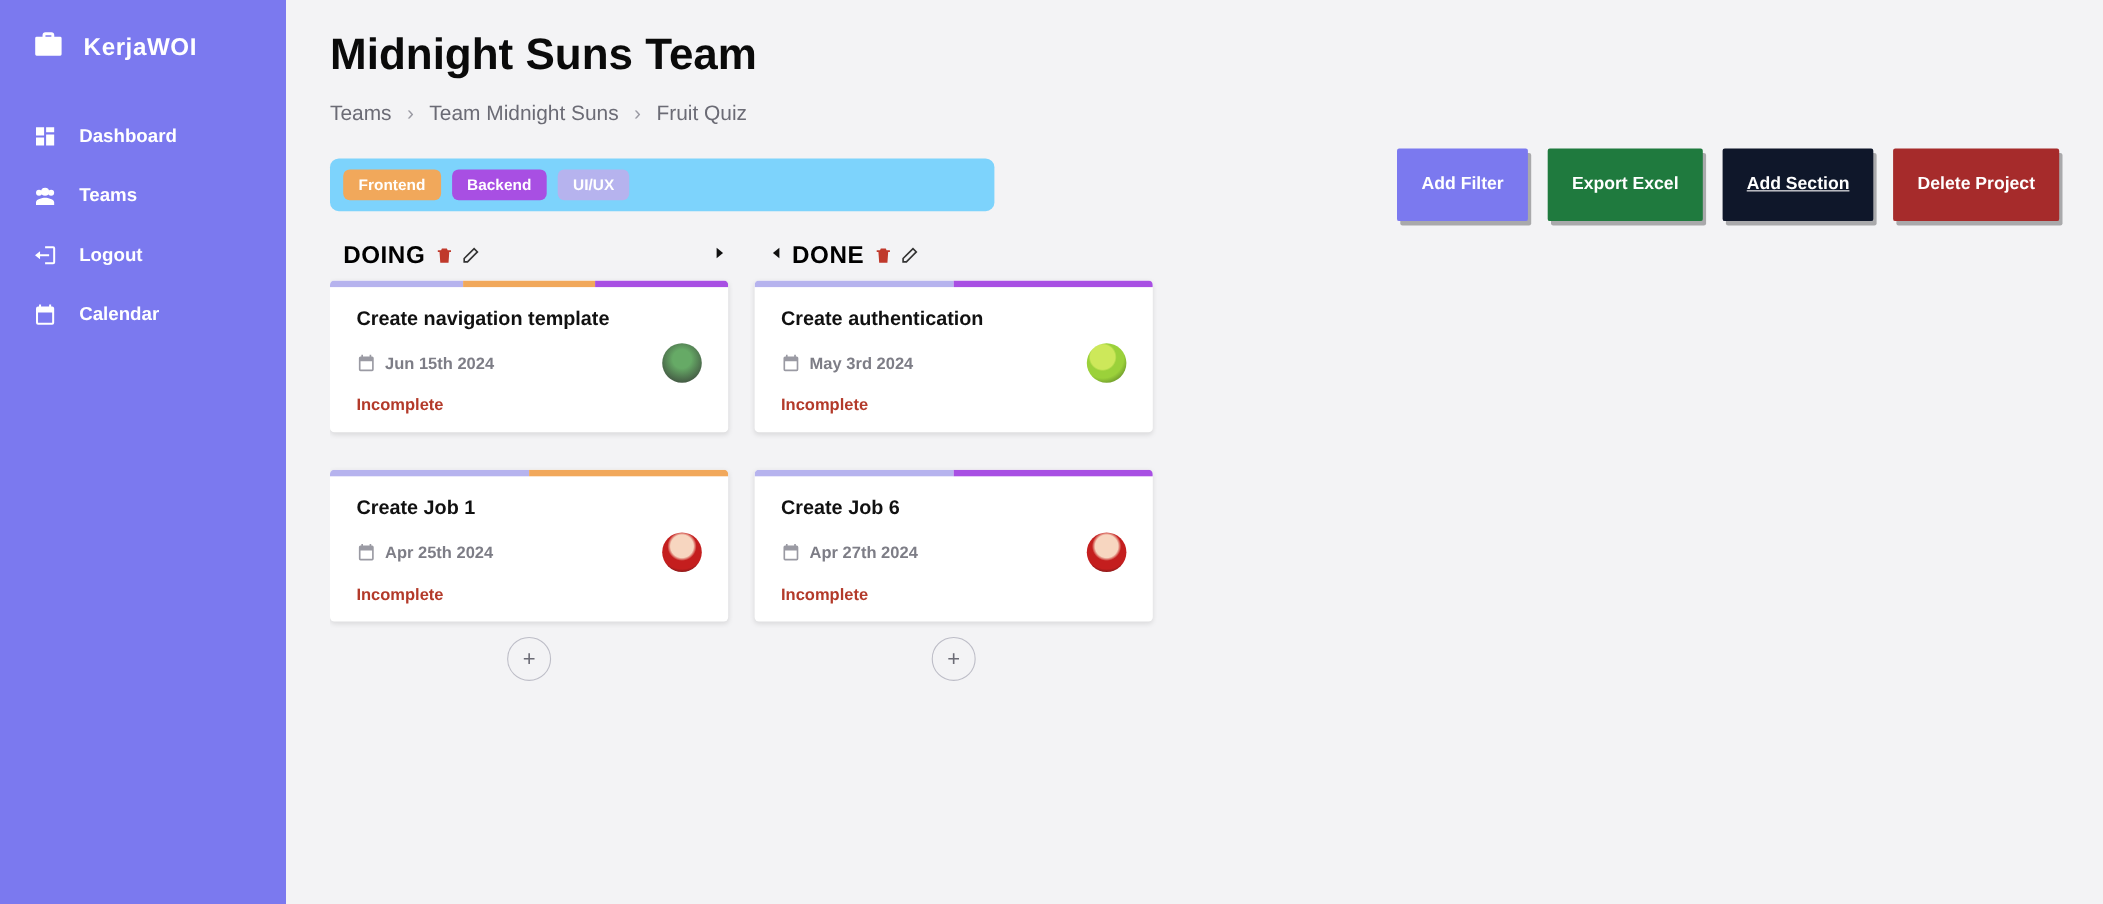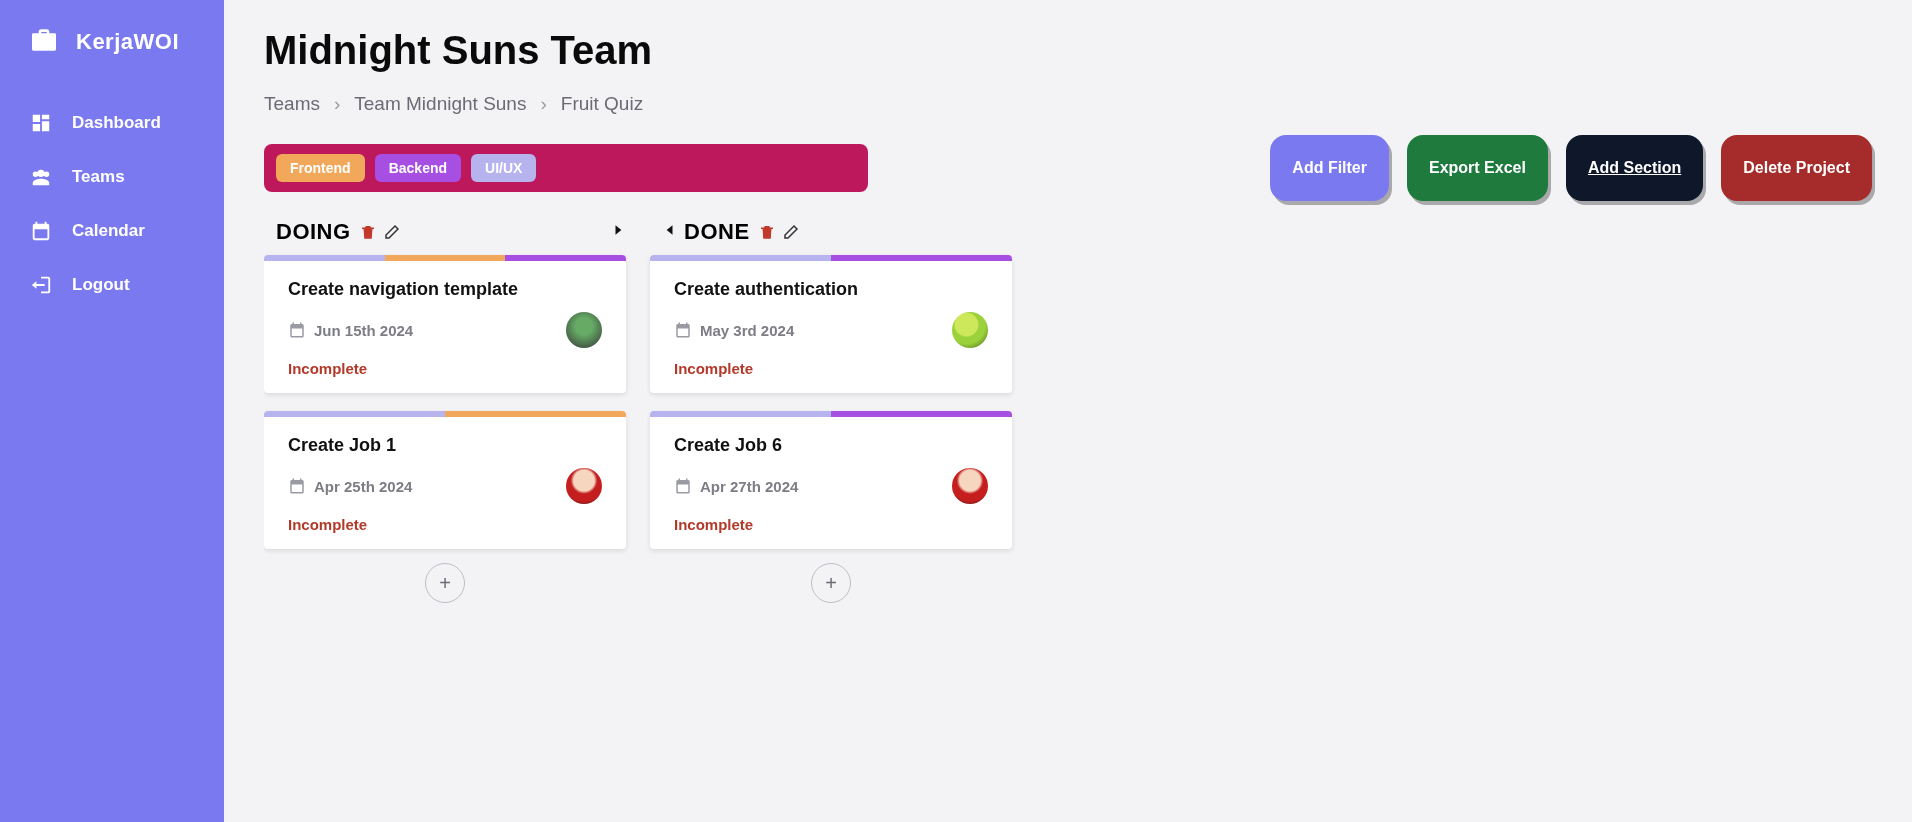--- a/index.html
+++ b/index.html
@@ -1,60 +1,60 @@
 <!DOCTYPE html>
 <html><head>
 <meta charset="utf-8">
 <style>
 * { margin:0; padding:0; box-sizing:border-box; font-family:'Segoe UI',Arial,sans-serif; }
 body { background:#f3f3f5; display:flex; height:822px; width:1912px; overflow:hidden; }
 
-.sidebar { width:224px; background:#7b79ef; color:#fff; display:flex; flex-direction:column; position:relative; }
+.sidebar { width:260px; background:#7b79ef; color:#fff; display:flex; flex-direction:column; position:relative; }
 .brand { display:flex; align-items:center; gap:16px; padding:24px 28px 20px 28px; }
 .brand-icon svg{ width:32px; height:32px; fill:#fff; }
 .brand-title{ font-size:22px; font-weight:800; letter-spacing:.5px; }
 .nav { display:flex; flex-direction:column; gap:0; padding:16px 0; }
 .nav-item{ display:flex; align-items:center; gap:20px; padding:16px 30px; cursor:pointer; font-size:17px; font-weight:600; }
 .nav-item svg{ width:22px; height:22px; fill:#fff; }
 .profile-bar{ position:absolute; bottom:0; left:0; right:0; background:#6f6ce6; padding:14px 16px; display:flex; align-items:center; gap:14px; }
 .profile-avatar{ width:44px; height:44px; border-radius:50%; background:radial-gradient(circle at 40% 35%, #cde85a 0 35%, #9bd13a 40% 60%, #3a5a1a 100%); }
 .profile-name{ font-weight:700; font-size:17px; }
 .profile-link{ font-size:13px; opacity:.9; }
 .hover-url{ position:absolute; left:0; bottom:0; background:rgba(240,240,240,.6); color:#444; font-size:12px; padding:2px 6px; }
 
 .main{ flex:1; padding:28px 40px 0 40px; display:flex; flex-direction:column; overflow:hidden; }
 .page-title{ font-size:40px; font-weight:900; color:#0a0a0a; margin-bottom:20px; }
 .breadcrumb{ display:flex; align-items:center; gap:14px; color:#6b6b75; font-size:19px; margin-bottom:20px; }
 .crumb{ cursor:pointer; }
 .chev{ color:#9a9aa3; }
 .toolbar{ display:flex; align-items:center; gap:18px; margin-bottom:18px; }
-.filters{ flex:0 0 604px; background:#be185d; border-radius:8px; padding:10px 12px; display:flex; gap:10px; }
+.filters{ flex:0 0 604px; background:#7dd3fc; border-radius:8px; padding:10px 12px; display:flex; gap:10px; }
 .chip{ padding:6px 14px; border-radius:6px; font-size:14px; font-weight:700; color:#fff; cursor:pointer; }
 .chip.orange{ background:#f1a85b; }
 .chip.purple{ background:#a84fe3; }
 .chip.lilac{ background:#b6b3ee; }
 .spacer{ flex:1; }
-.btn{ padding:24px 22px; border-radius:16px; font-size:16px; font-weight:700; color:#fff; cursor:pointer; box-shadow:3px 4px 0 rgba(0,0,0,.30); border:none; }
+.btn{ padding:24px 22px; border-radius:2px; font-size:16px; font-weight:700; color:#fff; cursor:pointer; box-shadow:3px 4px 0 rgba(0,0,0,.30); border:none; }
 .btn.blue{ background:#7b79ef; }
 .btn.green{ background:#1f7a3e; }
 .btn.violet{ background:#0f172a;text-decoration:underline; }
 .btn.red{ background:#a62b2b; }
 
 .board-scroll{ overflow-x:auto; padding-bottom:20px; }
 .board{ display:flex; gap:24px; }
 .column{ width:362px; flex:0 0 auto; }
 .col-head{ display:flex; align-items:center; justify-content:space-between; margin-bottom:10px;margin-left:12px; }
 .col-title-wrap{ display:flex; align-items:center; gap:8px; }
 .col-title{ font-size:22px; font-weight:900; letter-spacing:.5px; }
 .col-actions{ display:flex; gap:6px; }
 .ico-btn{ cursor:pointer; display:inline-flex; }
 .ico-btn svg{ width:18px; height:18px; }
 .nav-caret{ cursor:pointer; }
 .nav-caret svg{ width:14px; height:14px; fill:#111; }
-.cards{ display:flex; flex-direction:column; gap:18px; }
+.cards{ display:flex; flex-direction:column; gap:34px; }
 .card{ background:#fff; border-radius:4px; box-shadow:0 2px 5px rgba(0,0,0,.10); overflow:hidden; cursor:pointer; }
 .stripe{ height:6px; display:flex; }
 .stripe>span{ flex:1; }
 .s-lilac{ background:#b6b3ee; }
 .s-orange{ background:#f1a85b; }
 .s-purple{ background:#a84fe3; }
 .card-body{ padding:18px 24px 16px 24px; }
 .card-title{ font-size:18px; font-weight:800; color:#111; margin-bottom:12px; }
 .card-row{ display:flex; align-items:center; justify-content:space-between; margin-bottom:12px; }
 .card-date{ display:flex; align-items:flex-end; gap:8px; color:#7d7d86; font-size:15px; font-weight:600; }
@@ -90,29 +90,29 @@
       <span>Dashboard</span>
     </div>
     <div class="nav-item">
       <svg viewBox="0 0 24 24">
           <path d="M12 12a4 4 0 1 0-4-4 4 4 0 0 0 4 4zm6 0a3 3 0 1 0-3-3 3 3 0 0 0 3 3zM6 12a3 3 0 1 0-3-3 3 3 0 0 0 3 3zm6 2c-3 0-9 1.5-9 4.5V21h18v-2.5C21 15.5 15 14 12 14z"></path>
         </svg>
       <span>Teams</span>
     </div>
     <div class="nav-item">
       <svg viewBox="0 0 24 24">
+          <path d="M16 13v-2H7V8l-5 4 5 4v-3zM20 3h-8v2h8v14h-8v2h8a2 2 0 0 0 2-2V5a2 2 0 0 0-2-2z"></path>
+        </svg>
+      <span>Logout</span>
+    </div>
+    <div class="nav-item">
+      <svg viewBox="0 0 24 24">
           <path d="M19 4h-1V2h-2v2H8V2H6v2H5a2 2 0 0 0-2 2v14a2 2 0 0 0 2 2h14a2 2 0 0 0 2-2V6a2 2 0 0 0-2-2zm0 16H5V10h14z"></path>
         </svg>
       <span>Calendar</span>
-    </div>
-    <div class="nav-item">
-      <svg viewBox="0 0 24 24">
-          <path d="M16 13v-2H7V8l-5 4 5 4v-3zM20 3h-8v2h8v14h-8v2h8a2 2 0 0 0 2-2V5a2 2 0 0 0-2-2z"></path>
-        </svg>
-      <span>Logout</span>
     </div>
   </nav>
 </aside>
 
 <main class="main">
   <h1 class="page-title">Midnight Suns Team</h1>
 
   <div class="breadcrumb">
     <span class="crumb">Teams</span>
     <span class="chev">›</span>

